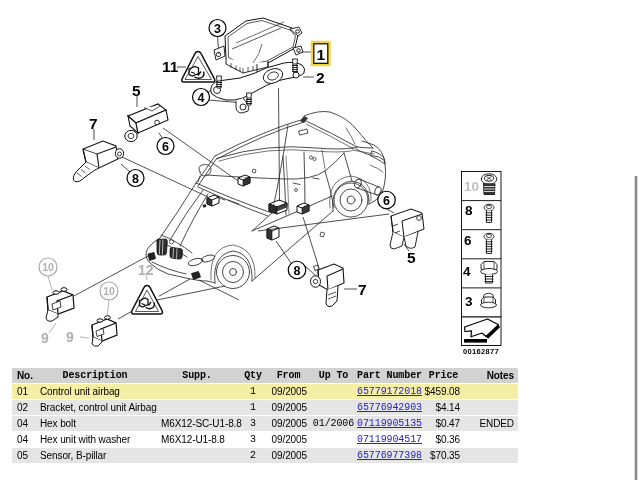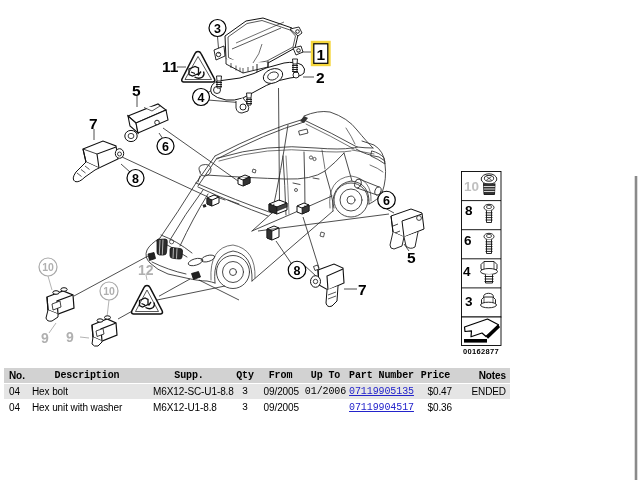--- a/index.html
+++ b/index.html
@@ -1,18 +1,18 @@
 <!DOCTYPE html>
 <html><head>
 <meta charset="utf-8">
 <style>
 html,body{margin:0;padding:0;background:#fff;}
 body{width:640px;height:480px;position:relative;font-family:"Liberation Sans",sans-serif;overflow:hidden;}
 #diag{position:absolute;left:0;top:0;}
-#tbl{position:absolute;left:4px;top:367px;width:506px;border-collapse:separate;border-spacing:0 1px;font-size:10px;letter-spacing:-0.1px;color:#000;table-layout:fixed;}
+#tbl{position:absolute;left:12px;top:367px;width:506px;border-collapse:separate;border-spacing:0 1px;font-size:10px;letter-spacing:-0.1px;color:#000;table-layout:fixed;}
 #tbl td,#tbl th{height:15px;padding:0;vertical-align:middle;line-height:15px;white-space:nowrap;overflow:visible;}
 #tbl thead th{background:#d2d2d2;font-size:10px;}
 #tbl .yl td{background:#f5efa5;}
 #tbl .gy td{background:#e5e5e5;}
 .cl{padding-left:5px !important;text-align:left;}
 .ds{padding-left:4px !important;text-align:left;}
 .sp{padding-left:7px !important;text-align:left;}
 .ct{text-align:center;font-family:Liberation Mono, monospace;}
 .rt{text-align:right;padding-right:4px !important;}
 .rn{text-align:right;padding-right:4px !important;margin-top:20px;}
@@ -367,20 +367,42 @@
         <th class="ct">Supp.</th>
         <th class="ct">Qty</th>
         <th class="ct">From</th>
         <th class="ct">Up To</th>
         <th class="ct">Part Number</th>
         <th class="ct">Price</th>
         <th class="rn">Notes</th>
       </tr>
 </thead>
 <tbody>
+<tr class="yl">
+        <td class="cl">01</td>
+        <td class="ds">Control unit airbag</td>
+        <td></td>
+        <td class="ct">1</td>
+        <td class="rt">09/2005</td>
+        <td></td>
+        <td class="ct"><a class="pn">65779172018</a></td>
+        <td class="rt">$459.08</td>
+        <td></td>
+      </tr>
+<tr class="gy">
+        <td class="cl">02</td>
+        <td class="ds">Bracket, control unit Airbag</td>
+        <td></td>
+        <td class="ct">1</td>
+        <td class="rt">09/2005</td>
+        <td></td>
+        <td class="ct"><a class="pn">65776942903</a></td>
+        <td class="rt">$4.14</td>
+        <td></td>
+      </tr>
 <tr class="gy">
         <td class="cl">04</td>
         <td class="ds">Hex bolt</td>
         <td class="sp">M6X12-SC-U1-8.8</td>
         <td class="ct">3</td>
         <td class="rt">09/2005</td>
         <td class="ct">01/2006</td>
         <td class="ct"><a class="pn">07119905135</a></td>
         <td class="rt">$0.47</td>
         <td class="rn">ENDED</td>
@@ -389,14 +411,25 @@
         <td class="cl">04</td>
         <td class="ds">Hex unit with washer</td>
         <td class="sp">M6X12-U1-8.8</td>
         <td class="ct">3</td>
         <td class="rt">09/2005</td>
         <td></td>
         <td class="ct"><a class="pn">07119904517</a></td>
         <td class="rt">$0.36</td>
         <td></td>
       </tr>
+<tr class="gy">
+        <td class="cl">05</td>
+        <td class="ds">Sensor, B-pillar</td>
+        <td></td>
+        <td class="ct">2</td>
+        <td class="rt">09/2005</td>
+        <td></td>
+        <td class="ct"><a class="pn">65776977398</a></td>
+        <td class="rt">$70.35</td>
+        <td></td>
+      </tr>
 </tbody>
 </table>
 
 </body></html>

